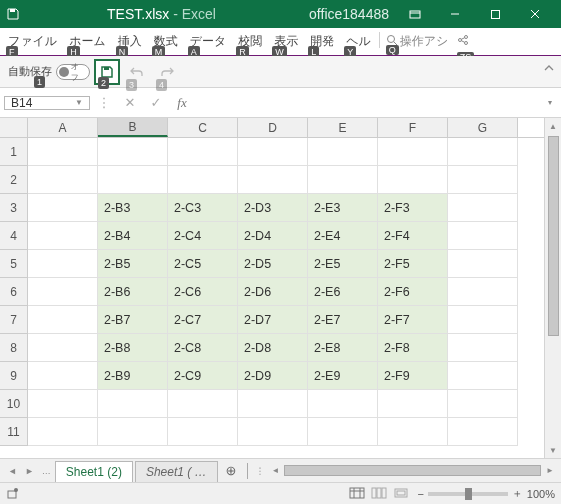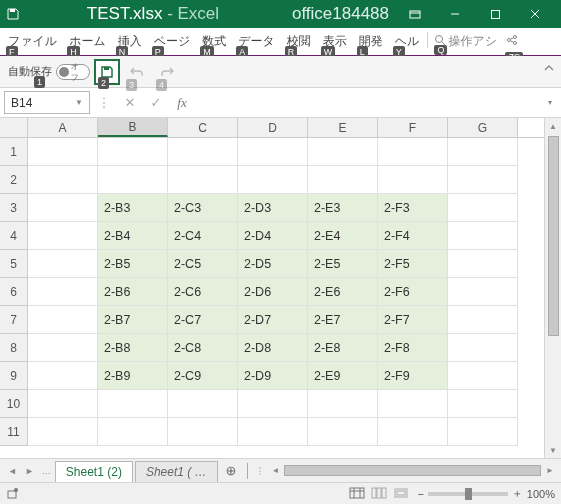--- a/index.html
+++ b/index.html
@@ -1,20 +1,20 @@
 <!DOCTYPE html>
 <html><head>
 <meta charset="utf-8">
 <style>
   * { box-sizing: border-box; }
   html,body { margin:0; padding:0; font-family:"Yu Gothic UI","Meiryo",sans-serif; font-size:12px; color:#333; }
   body { width:561px; height:504px; background:#fff; position:relative; }
 
   
-  .titlebar { height:28px; background:#0e7245; color:#fff; display:flex; align-items:center; padding:0 6px; font-size:17px; }
+  .titlebar { height:28px; background:#0e7245; color:#fff; display:flex; align-items:center; padding:0 6px; font-size:14px; }
   .titlebar .left { flex:0 0 auto; display:flex; align-items:center; }
   .titlebar .center { flex:1; text-align:center; white-space:nowrap; overflow:hidden; }
   .titlebar .docname { color:#fff; }
   .titlebar .appname { color:#b8dccd; }
   .titlebar .account { flex:0 0 auto; padding:0 6px; color:#dfeee8; }
   .winbtn { width:40px; height:28px; display:flex; align-items:center; justify-content:center; color:#fff; font-size:11px; }
   .winbtn svg { stroke:#fff; fill:none; }
   .saveicon svg { fill:#fff; }
 
   
@@ -31,21 +31,21 @@
   .as-label .key { position:absolute; bottom:-9px; left:26px; background:#555; color:#fff; font-size:9px; line-height:12px; padding:0 3px; border-radius:2px; }
   .toggle { width:34px; height:16px; border:1px solid #999; border-radius:8px; background:#fff; display:flex; align-items:center; padding:0 2px; font-size:8px; color:#666; justify-content:flex-end; }
   .toggle::before { content:""; width:10px; height:10px; border-radius:50%; background:#888; margin-right:2px; }
   .toolicon { width:26px; height:26px; display:flex; align-items:center; justify-content:center; margin-left:4px; position:relative; }
   .toolicon .key { position:absolute; bottom:-6px; left:2px; background:#555; color:#fff; font-size:9px; line-height:12px; padding:0 3px; border-radius:2px; }
   .toolicon.save { border:2px solid #217346; background:#fff; }
   .ribbon-collapse { position:absolute; right:6px; top:6px; color:#666; }
 
   
   .fbar { height:30px; display:flex; align-items:center; border-bottom:1px solid #d4d4d4; padding:2px 4px; gap:2px; }
-  .namebox { width:86px; height:23px; border:1px solid #b7b7b7; display:flex; align-items:center; padding:0 6px; background:#fff; justify-content:space-between; }
+  .namebox { width:86px; height:14px; border:1px solid #b7b7b7; display:flex; align-items:center; padding:0 6px; background:#fff; justify-content:space-between; }
   .namebox .dd { color:#888; font-size:8px; }
   .fbar .btn { width:24px; height:22px; display:flex; align-items:center; justify-content:center; color:#aaa; font-size:13px; }
   .fbar .fx { font-style:italic; font-family:"Times New Roman",serif; color:#777; }
   .fbar .droparrow { width:14px; height:22px; display:flex; align-items:center; justify-content:center; color:#888; font-size:8px; margin-left:auto; }
 
   
   .grid-wrap { position:absolute; top:118px; left:0; right:0; bottom:46px; background:#fff; display:flex; flex-direction:column; }
   .colheads { display:flex; height:20px; border-bottom:1px solid #ccc; }
   .corner { width:28px; border-right:1px solid #ccc; background:#f0f0f0; }
   .ch { flex:0 0 70px; display:flex; align-items:center; justify-content:center; background:#f0f0f0; border-right:1px solid #ccc; color:#555; font-size:12px; }
@@ -113,21 +113,20 @@
       <svg width="12" height="12" viewBox="0 0 12 12">
         <path d="M2 2l8 8M10 2l-8 8"></path>
       </svg>
     </div>
 </div>
 
 <div class="tabs">
   <div class="tab"><span>ファイル</span><span class="key">F</span></div>
   <div class="tab"><span>ホーム</span><span class="key">H</span></div>
   <div class="tab"><span>挿入</span><span class="key">N</span></div>
-  <div class="tab"><span>ページ</span><span class="key">P</span></div>
   <div class="tab"><span>数式</span><span class="key">M</span></div>
   <div class="tab"><span>データ</span><span class="key">A</span></div>
   <div class="tab"><span>校閲</span><span class="key">R</span></div>
   <div class="tab"><span>表示</span><span class="key">W</span></div>
   <div class="tab"><span>開発</span><span class="key">L</span></div>
   <div class="tab"><span>ヘル</span><span class="key">Y</span></div>
   <div class="sep"></div>
   <div class="tell">
     <span><svg width="12" height="12" viewBox="0 0 12 12">
           <circle cx="5" cy="5" r="3.5" fill="none" stroke="#888"></circle>

